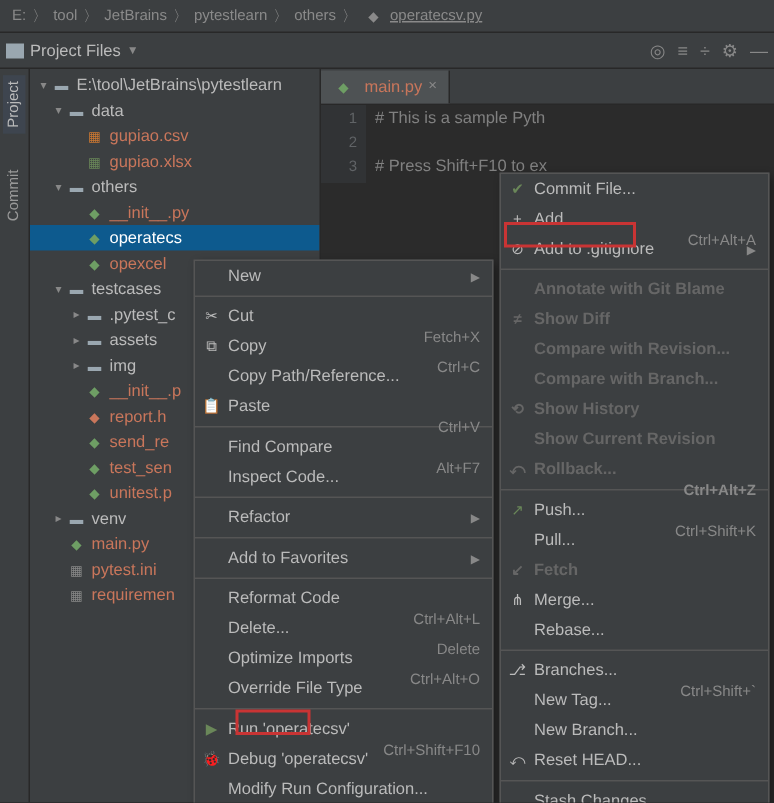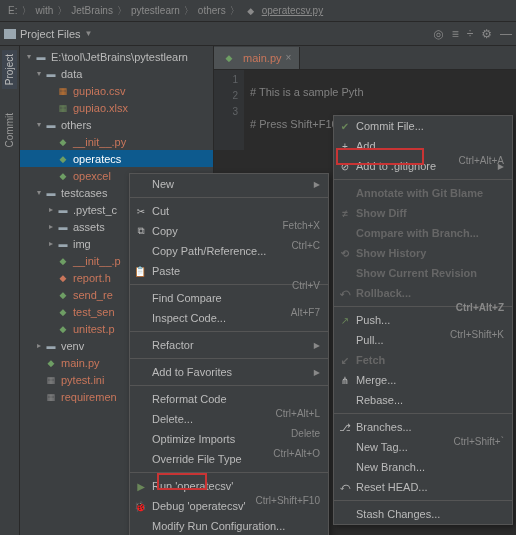--- a/index.html
+++ b/index.html
@@ -38,42 +38,42 @@
 .lbl-orange { color:#c9765b; }
 .editor { flex:1; background:#2b2b2b; position:relative; }
 .ed-tabs { height:24px; background:#3c3f41; display:flex; align-items:center; border-bottom:1px solid #282828; }
 .ed-tab { height:22px; display:flex; align-items:center; padding:0 8px; background:#4e5254; border-right:1px solid #282828; gap:4px; }
 .ed-tab .ico-py { color:#6e9e64; }
 .ed-tab-label { color:#c9765b; font-size:11px; }
 .ed-tab-close { color:#888; font-size:10px; }
 .ed-body { display:flex; }
 .gutter { width:30px; background:#313335; padding-top:4px; }
 .gnum { height:16px; text-align:right; padding-right:6px; color:#606366; font-size:10px; }
-.code { padding:16px 6px; }
+.code { padding:2px 6px; }
 .code-line { height:16px; color:#808080; font-size:11px; font-family:Consolas,monospace; }
 .code-line .cmt { color:#808080; }
 .menu { position:absolute; background:#3c3f41; border:1px solid #555; box-shadow:2px 2px 6px rgba(0,0,0,0.4); z-index:10; }
 .menu-row { height:20px; display:flex; align-items:center; padding:0 8px 0 22px; position:relative; font-size:11px; color:#bbb; cursor:pointer; }
 .menu-row.disabled { color:#666;font-weight:bold; }
 .menu-sep { height:1px; background:#555; margin:3px 0; }
 .menu-ico { position:absolute; left:4px; width:14px; text-align:center; font-size:10px; }
 .menu-sc { margin-left:auto; padding-left:16px; color:#888; font-size:10px;margin-top:28px; }
 .menu-arrow { margin-left:auto; padding-left:12px; color:#888; font-size:8px; }
 #menu1 { left:129px; top:173px; width:200px; }
 #menu2 { left:333px; top:115px; width:180px; }
 .hl-git { position:absolute; left:157px; top:473px; width:50px; height:17px; border:2px solid #c93434; z-index:15; pointer-events:none; }
 .hl-add { position:absolute; left:336px; top:148px; width:88px; height:17px; border:2px solid #c93434; z-index:15; pointer-events:none; }
 </style>
 </head>
 <body>
 
 <div class="breadcrumb">
   <span>E:</span>
     <span class="crumb-sep">〉</span>
-  <span>with</span>
+  <span>tool</span>
     <span class="crumb-sep">〉</span>
   <span>JetBrains</span>
     <span class="crumb-sep">〉</span>
   <span>pytestlearn</span>
     <span class="crumb-sep">〉</span>
   <span>others</span>
     <span class="crumb-sep">〉</span>
   <span class="ico ico-py">◆</span>
   <span class="crumb-file">operatecsv.py</span>
 </div>
@@ -343,20 +343,23 @@
     </div>
   <div class="menu-sep"></div>
   <div class="menu-row disabled">
       <span>Annotate with Git Blame</span>
     </div>
   <div class="menu-row disabled">
       <span class="menu-ico">≠</span>
       <span>Show Diff</span>
     </div>
   <div class="menu-row disabled">
+      <span>Compare with Revision...</span>
+    </div>
+  <div class="menu-row disabled">
       <span>Compare with Branch...</span>
     </div>
   <div class="menu-row disabled">
       <span class="menu-ico">⟲</span>
       <span>Show History</span>
     </div>
   <div class="menu-row disabled">
       <span>Show Current Revision</span>
     </div>
   <div class="menu-row disabled">

